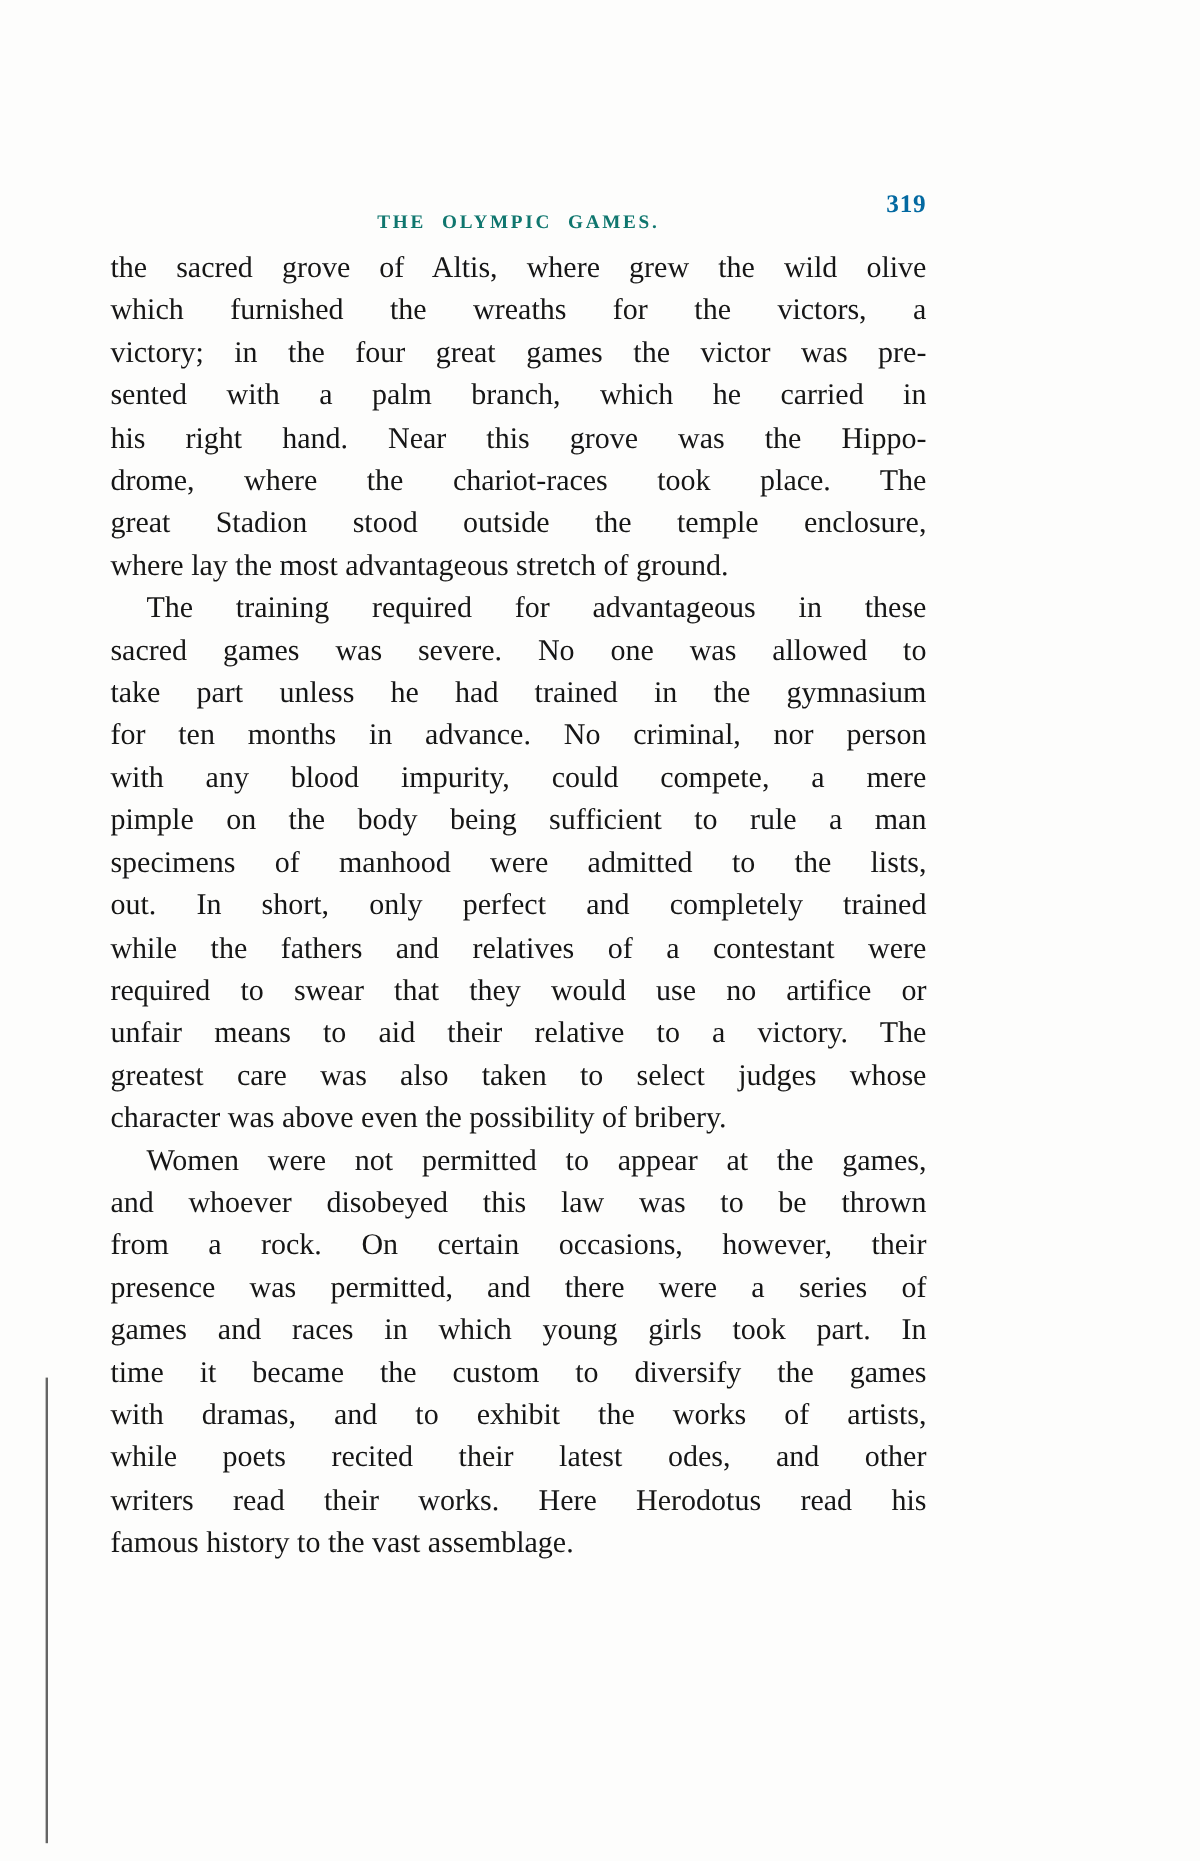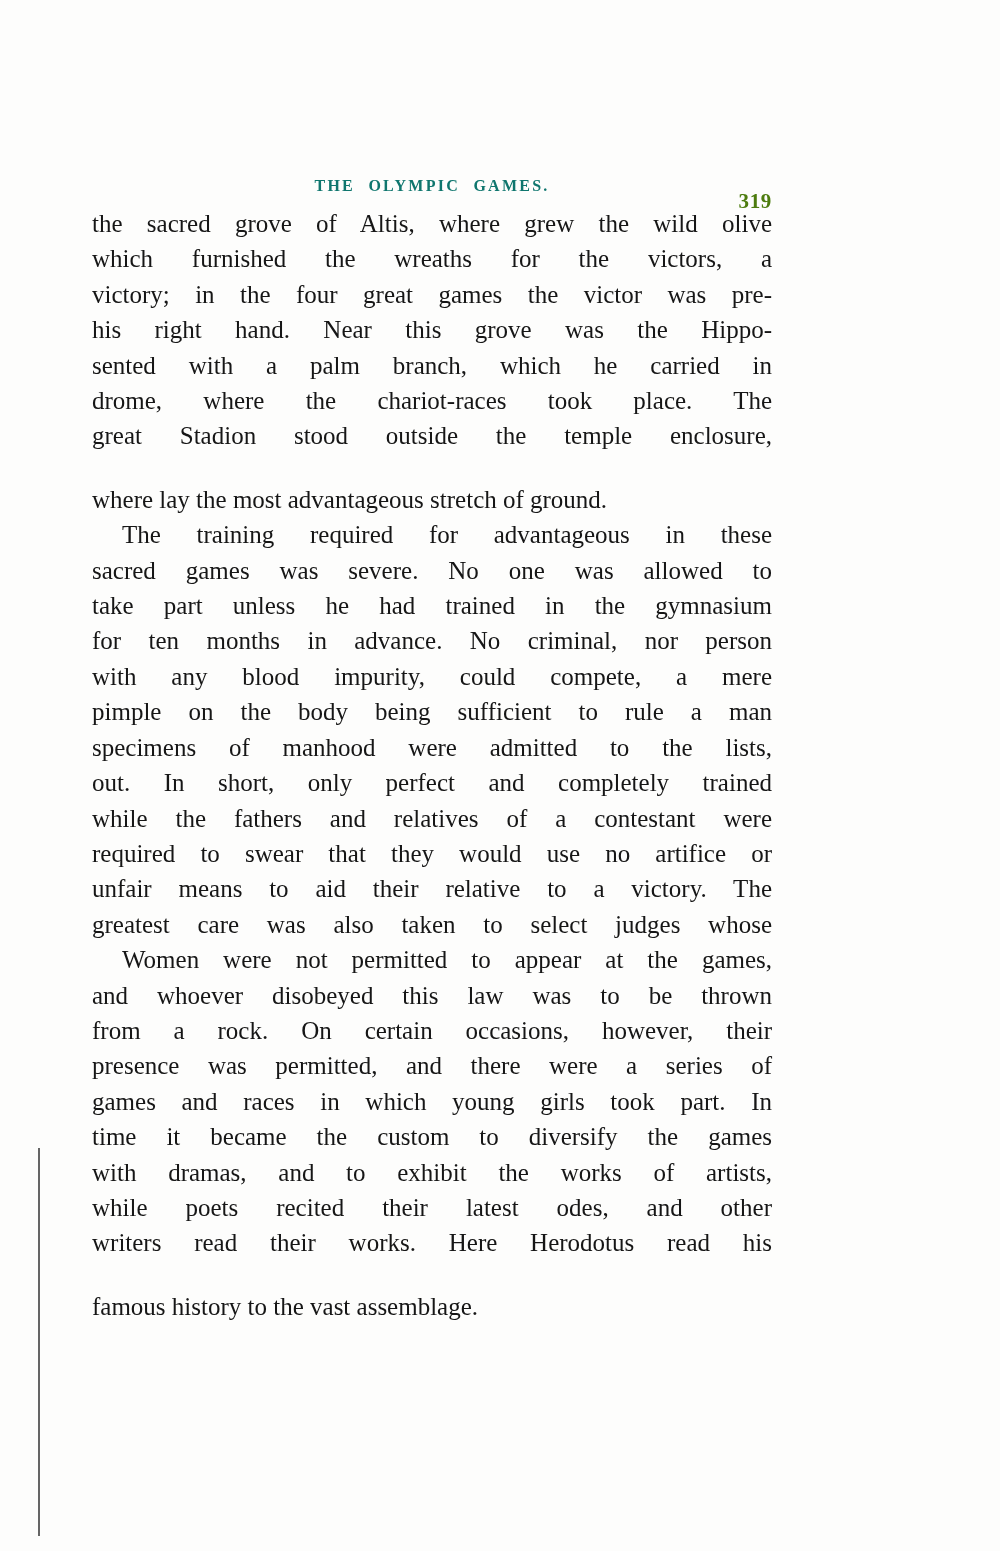--- a/index.html
+++ b/index.html
@@ -45,78 +45,78 @@
     white-space: nowrap;
     color: #0f766e;
   }
   .running-head .folio {
     position: absolute;
     right: 0;
     top: 0;
     font-size: 21px;
     font-weight: 700;
     letter-spacing: 0.03em;
-    color: #4d7c0f;
-    margin-top: 31px;
+    color: #0369a1;
   }
   .text-block {
     position: absolute;
     left: 92px;
     top: 206px;
     width: 680px;
     font-size: 25px;
     line-height: 35.4px;
   }
   .para { margin: 0; }
   .line {
     text-align: justify;
     text-align-last: justify;
     white-space: normal;
   }
   .line.indent { text-indent: 30px; }
-  .line.last { text-align-last: left; margin-top: 28px; }
+  .line.last { text-align-last: left; }
 </style>
 </head>
 <body>
 
 <div class="page">
 
   <div class="scan-line"></div>
 
   <header class="running-head">
     <span class="title">THE OLYMPIC GAMES.</span>
     <span class="folio">319</span>
   </header>
 
   <main class="text-block">
 
     <div class="para">
       <div class="line">the sacred grove of Altis, where grew the wild olive</div>
       <div class="line">which furnished the wreaths for the victors, a</div>
       <div class="line">victory; in the four great games the victor was pre-</div>
+      <div class="line">sented with a palm branch, which he carried in</div>
       <div class="line">his right hand.  Near this grove was the Hippo-</div>
-      <div class="line">sented with a palm branch, which he carried in</div>
       <div class="line">drome, where the chariot-races took place.  The</div>
       <div class="line">great Stadion stood outside the temple enclosure,</div>
       <div class="line last">where lay the most advantageous stretch of ground.</div>
     </div>
 
     <div class="para">
       <div class="line indent">The training required for advantageous in these</div>
       <div class="line">sacred games was severe.  No one was allowed to</div>
       <div class="line">take part unless he had trained in the gymnasium</div>
       <div class="line">for ten months in advance.  No criminal, nor person</div>
       <div class="line">with any blood impurity, could compete, a mere</div>
       <div class="line">pimple on the body being sufficient to rule a man</div>
       <div class="line">specimens of manhood were admitted to the lists,</div>
       <div class="line">out.  In short, only perfect and completely trained</div>
       <div class="line">while the fathers and relatives of a contestant were</div>
       <div class="line">required to swear that they would use no artifice or</div>
       <div class="line">unfair means to aid their relative to a victory.  The</div>
       <div class="line">greatest care was also taken to select judges whose</div>
+      <div class="line last">character was above even the possibility of bribery.</div>
     </div>
 
     <div class="para">
       <div class="line indent">Women were not permitted to appear at the games,</div>
       <div class="line">and whoever disobeyed this law was to be thrown</div>
       <div class="line">from a rock.  On certain occasions, however, their</div>
       <div class="line">presence was permitted, and there were a series of</div>
       <div class="line">games and races in which young girls took part.  In</div>
       <div class="line">time it became the custom to diversify the games</div>
       <div class="line">with dramas, and to exhibit the works of artists,</div>

